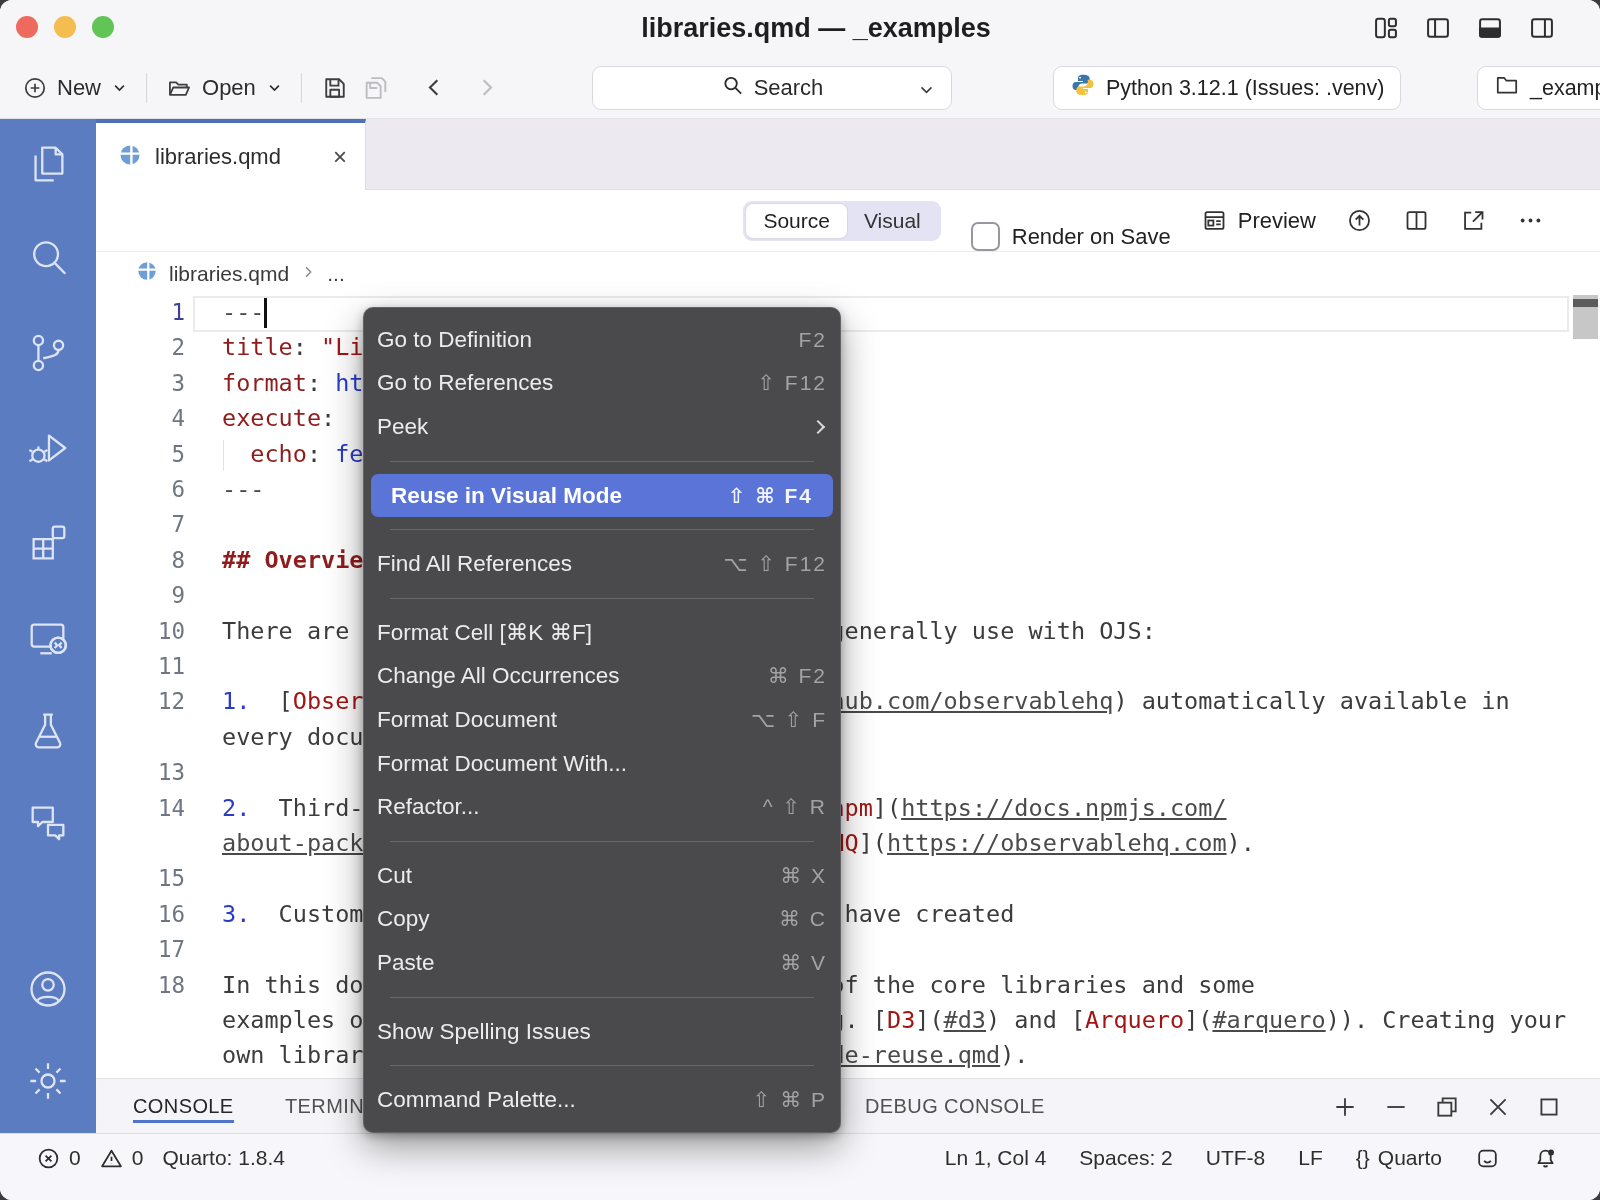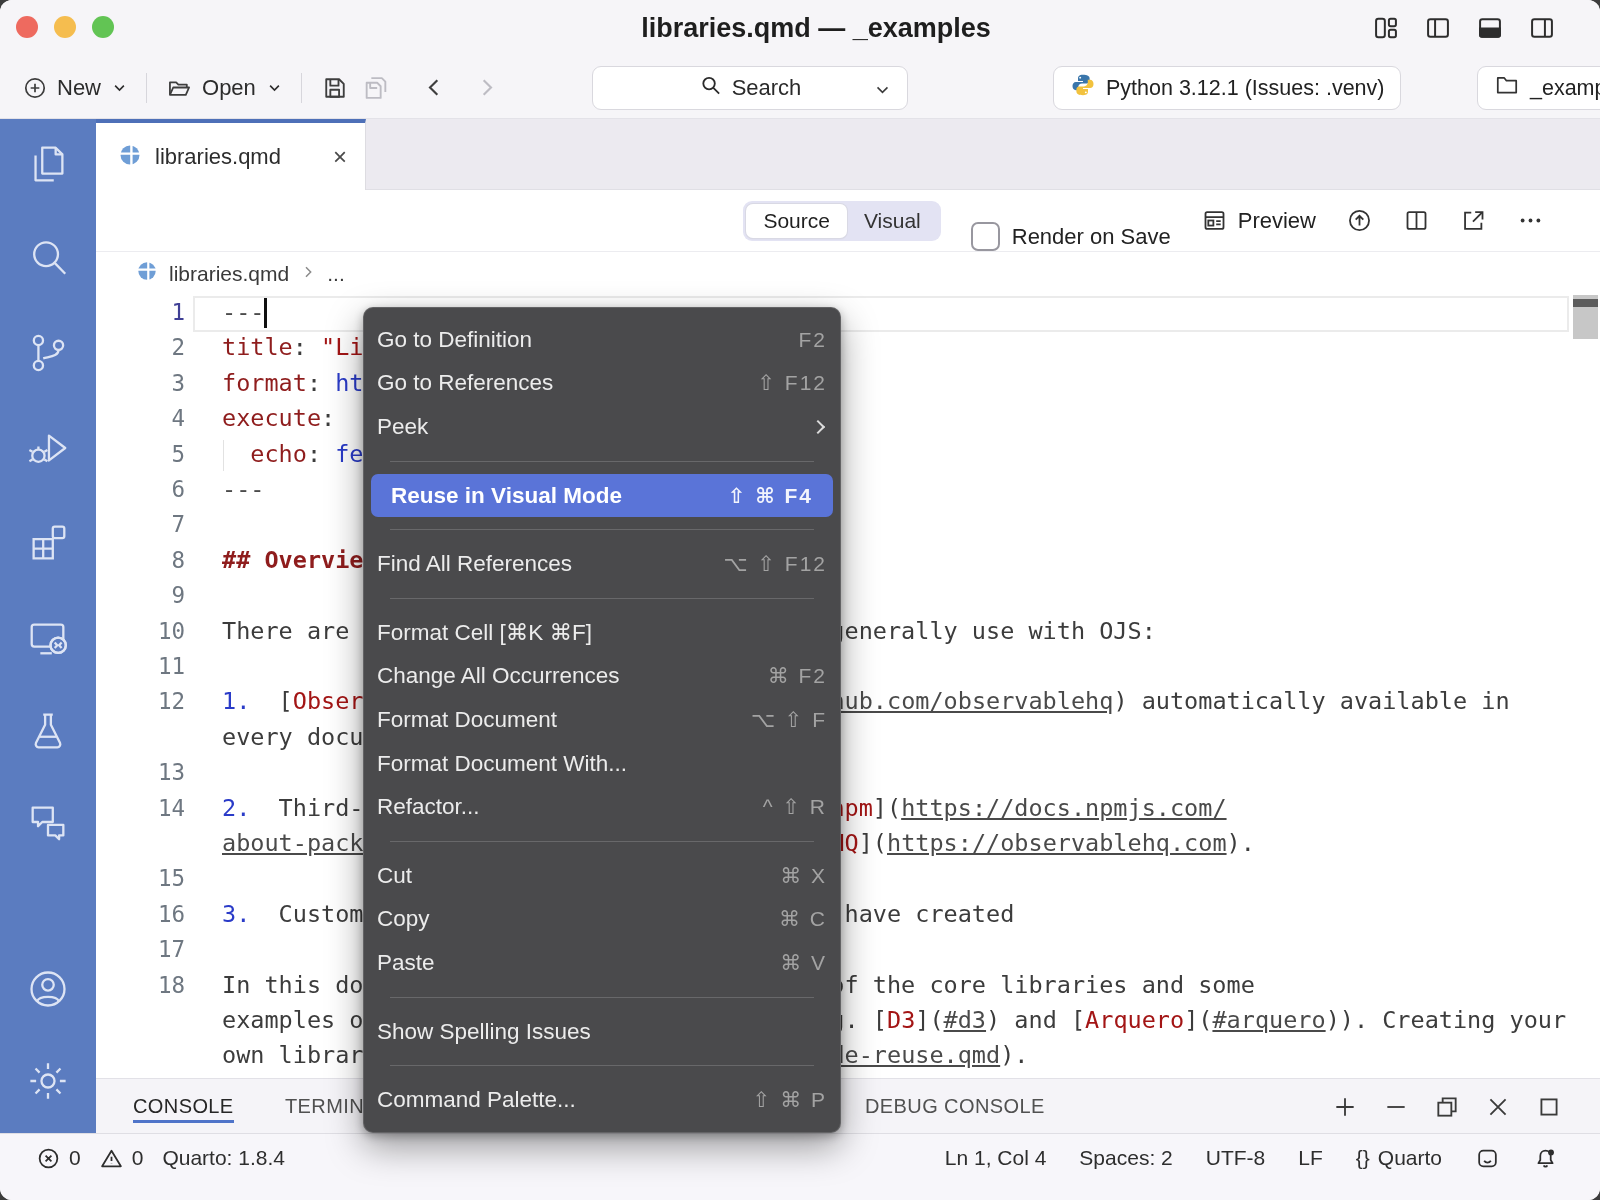--- a/index.html
+++ b/index.html
@@ -20,21 +20,21 @@
 
   
   .toolbar{position:absolute;left:0;top:57px;width:1600px;height:62px;background:#f6f5f8;border-bottom:1px solid #e3e2e8;padding-left:47px;}
   .tb-left{position:absolute;left:22px;top:0;height:61px;display:flex;align-items:center;gap:13px;}
   .tbtn{display:flex;align-items:center;gap:9px;font-size:22px;color:#2c2c2c;}
   .tb-sep{width:1px;height:30px;background:#d7d6dc;margin:0 6px;}
   .icn{display:inline-flex;}
   .gray{color:#bdbcc3;}
   .dark{color:#3e3e3e;}
   .caret{margin-left:2px;color:#2c2c2c;}
-  .searchbox{position:absolute;left:592px;top:9px;width:316px;height:44px;background:#fff;border:1px solid #d9d8de;
+  .searchbox{position:absolute;left:592px;top:9px;width:360px;height:44px;background:#fff;border:1px solid #d9d8de;
              border-radius:9px;display:flex;align-items:center;justify-content:center;gap:10px;font-size:22px;color:#2a2a2a;}
   .searchbox .sb-caret{position:absolute;right:16px;top:11px;color:#3a3a3a;}
   .pillbtn{position:absolute;top:9px;height:44px;background:#fff;border:1px solid #d9d8de;border-radius:9px;
            display:flex;align-items:center;gap:10px;padding:0 16px;font-size:21.5px;color:#222;white-space:nowrap;}
 
   
   .activitybar{position:absolute;left:0;top:119px;width:96px;height:1014px;background:#5b7cc0;}
   .ab-icon{position:absolute;left:25px;width:46px;height:46px;color:#dde4f4;}
 
   

